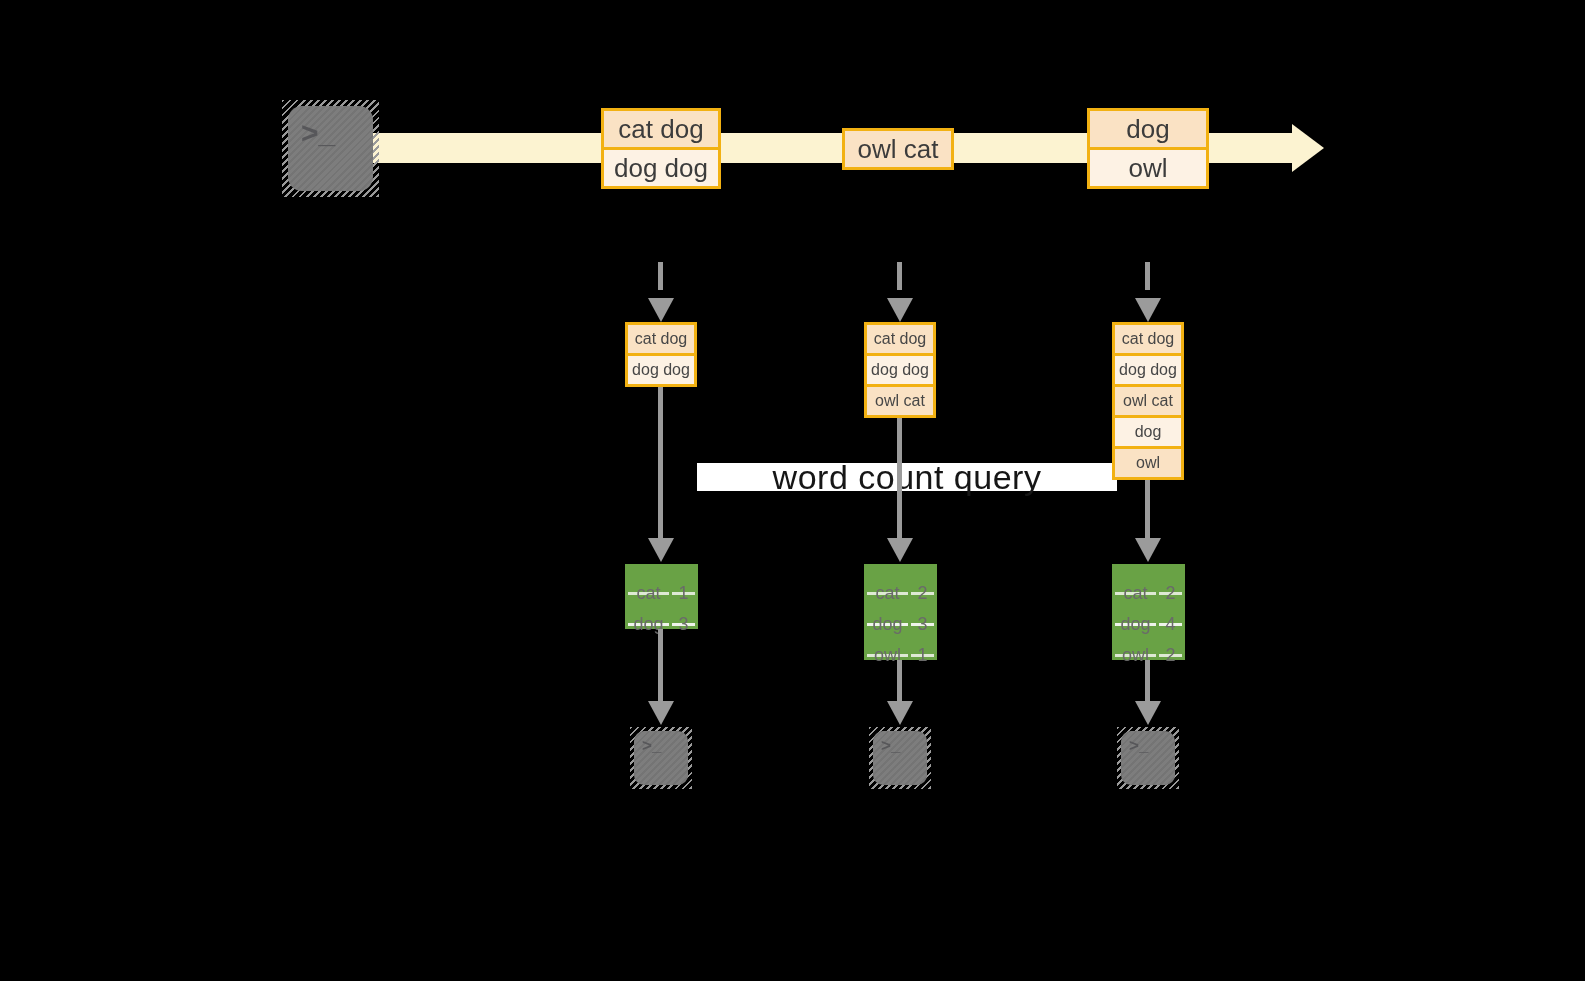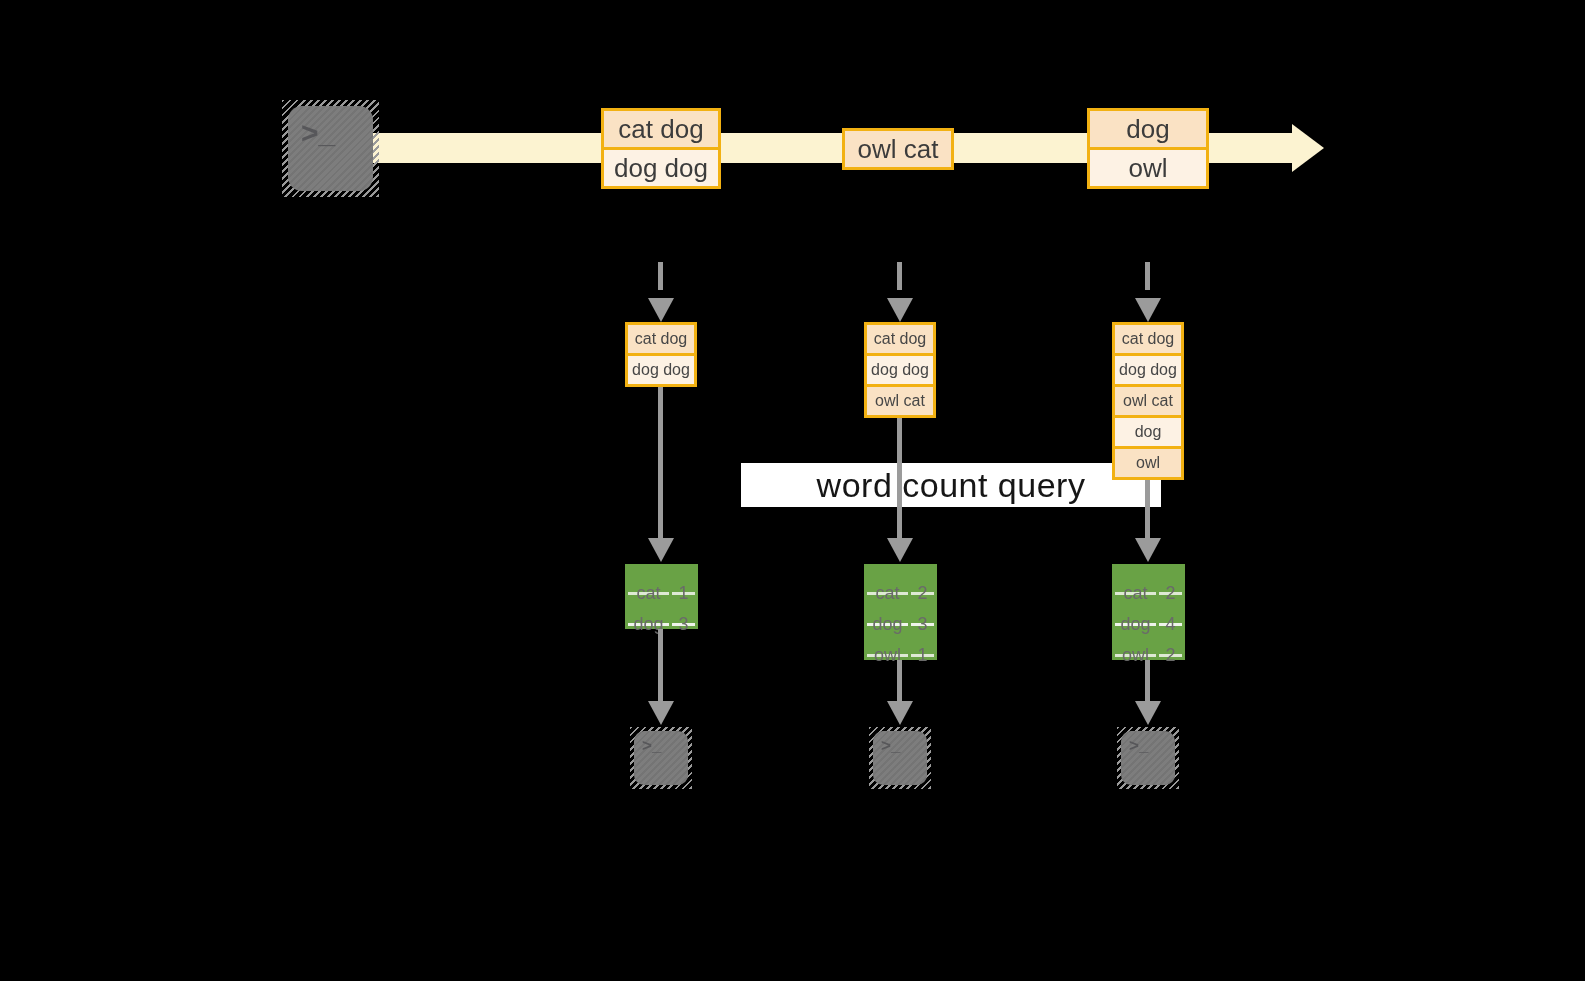--- a/index.html
+++ b/index.html
@@ -30,22 +30,22 @@
     font-size:18px;color:#6A6A6A;margin-top:25px;}
   .cell.word{width:41px;}
   .cell.count{flex:1;}
   .g-dark .cell{background:#DEE9D4;}
   .g-light .cell{background:#EFF4EB;}
   
   .vline{position:absolute;width:5px;background:#9B9B9B;z-index:7;}
   .vhead{position:absolute;width:0;height:0;z-index:7;
     border-left:13px solid transparent;border-right:13px solid transparent;border-top:24px solid #9B9B9B;}
   
-  .query-bar{position:absolute;left:697px;top:463px;width:420px;height:44px;background:#FFFFFF;z-index:5;
-    display:flex;align-items:center;justify-content:center;margin-left:44px;}
+  .query-bar{position:absolute;left:697px;top:463px;width:420px;height:28px;background:#FFFFFF;z-index:5;
+    display:flex;align-items:center;justify-content:center;}
   .query-bar span{font-size:34px;font-weight:300;color:#161616;letter-spacing:.5px;}
   
   .term{position:absolute;z-index:3;
     background:repeating-linear-gradient(135deg,#9A9A9A 0 2px,transparent 2px 5px);}
   .term .inner{position:absolute;background:#7D7D7D;border-radius:14px;
     background-image:repeating-linear-gradient(135deg,rgba(0,0,0,0.07) 0 2px,transparent 2px 5px);}
   .term .glyph{color:#57575A;font-weight:700;white-space:pre;}
   .term-big{left:282px;top:100px;width:97px;height:97px;}
   .term-big .inner{inset:6px;}
   .term-big .glyph{position:absolute;left:13px;top:10px;font-size:30px;}

